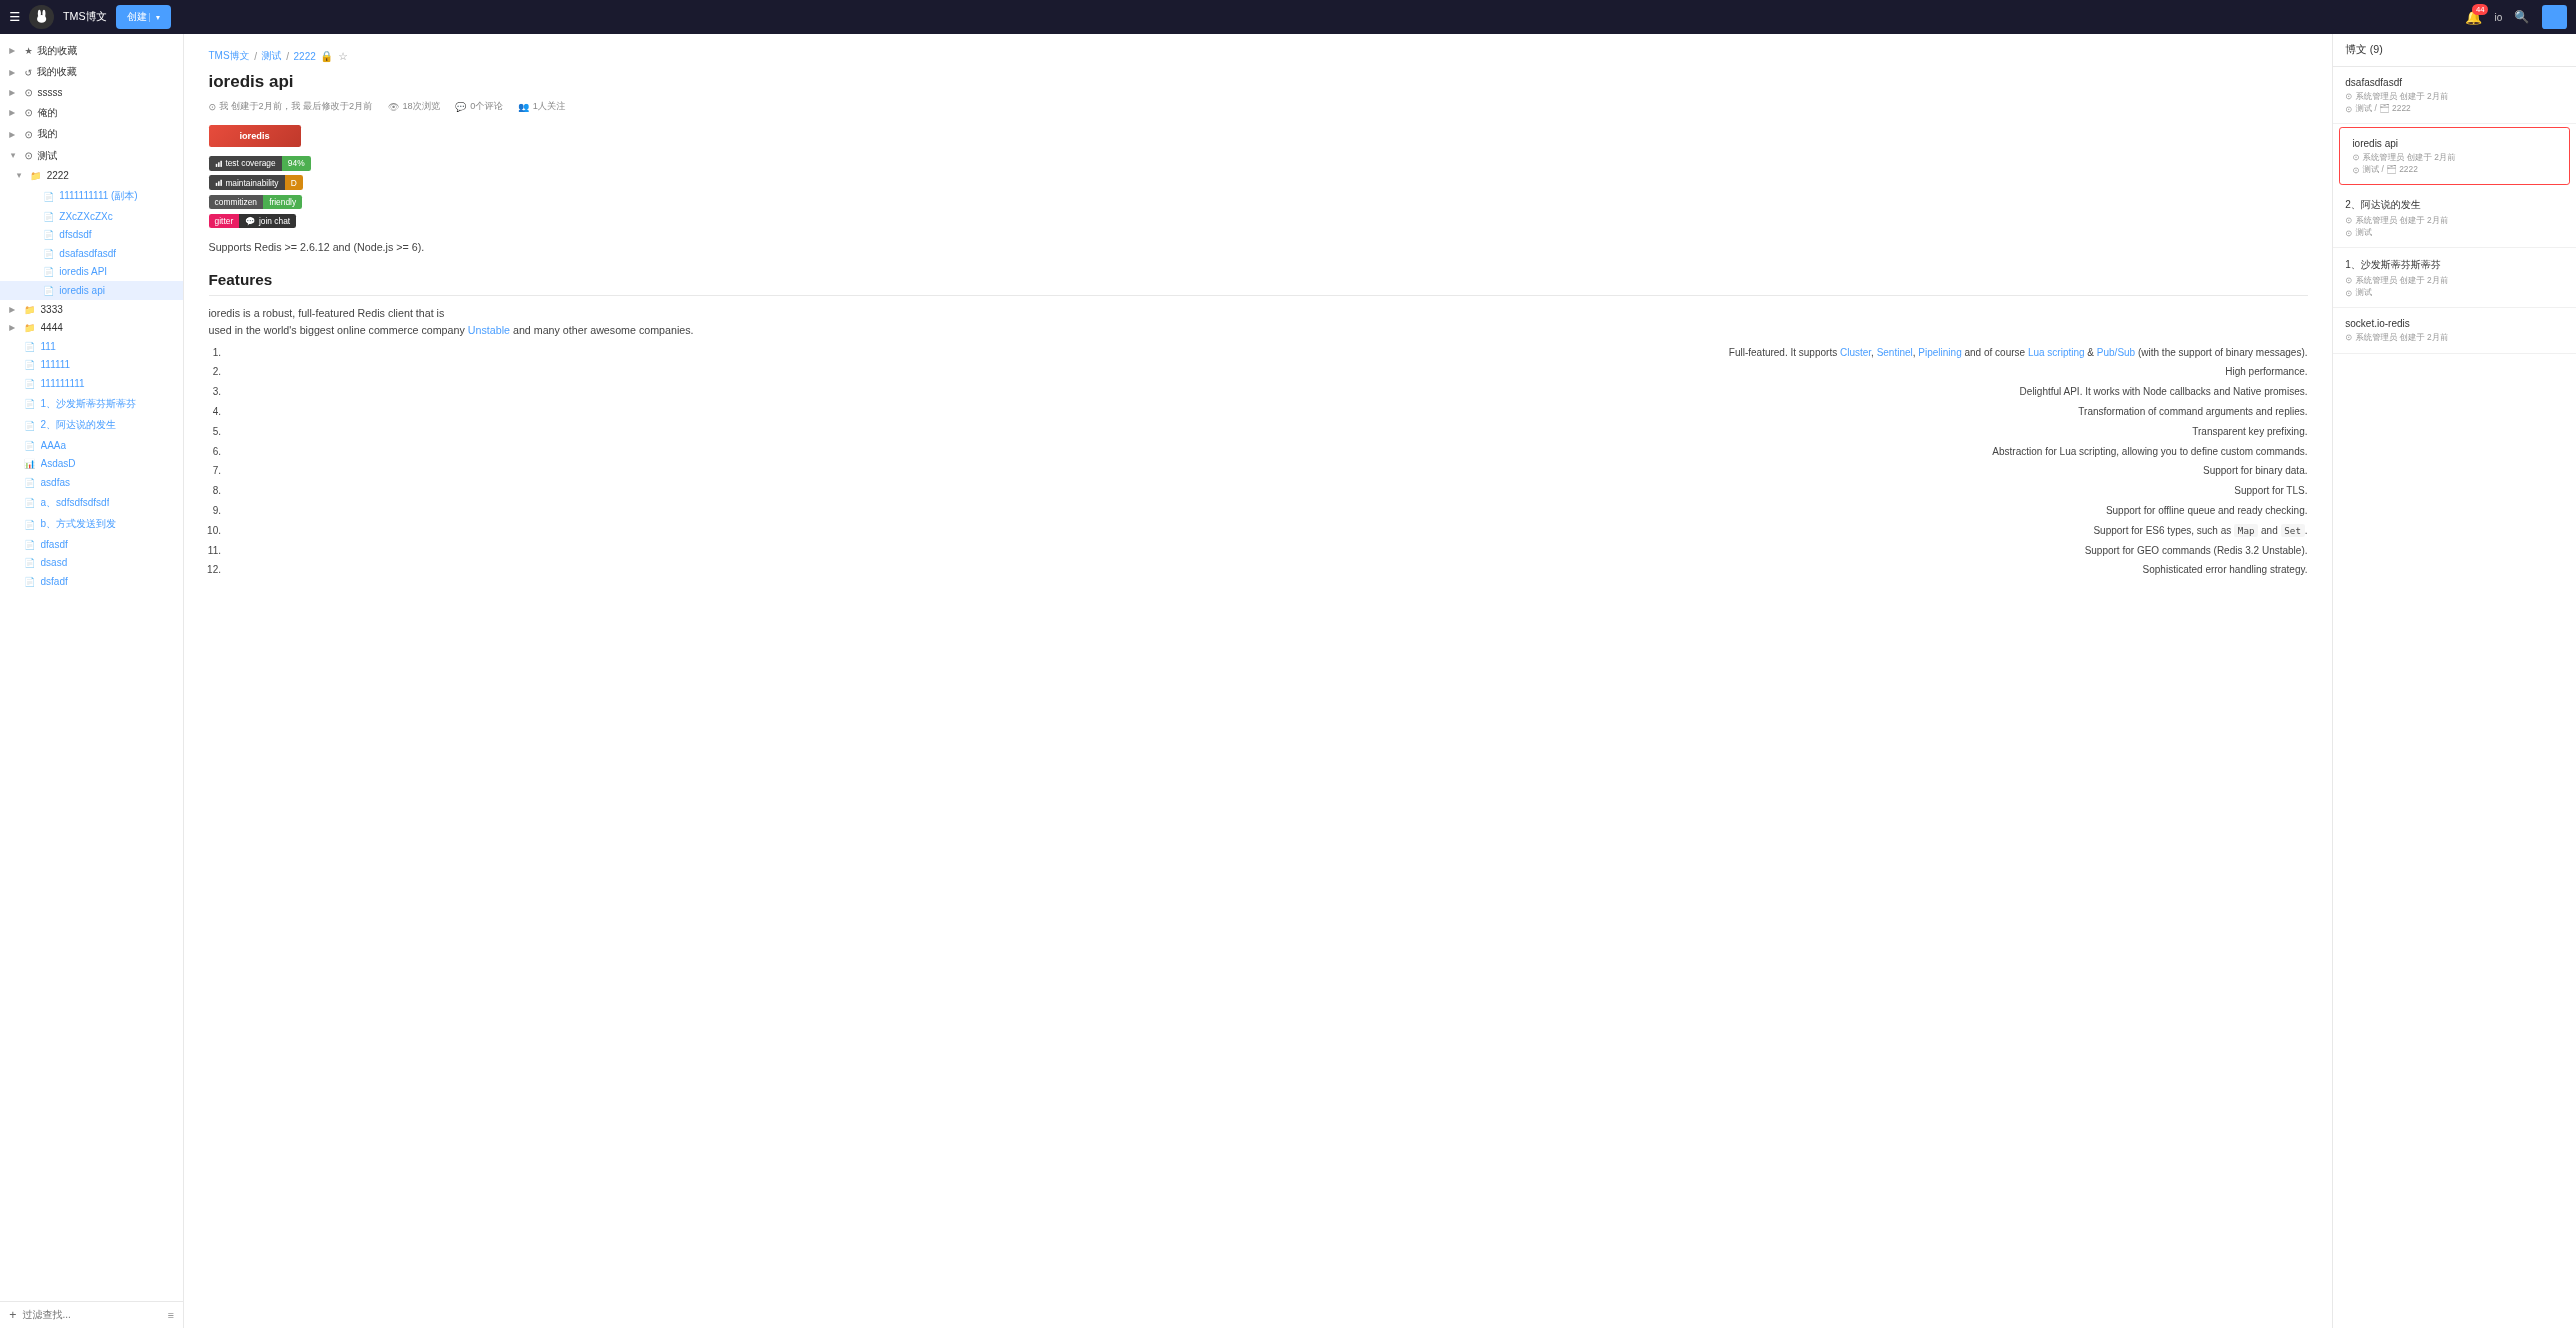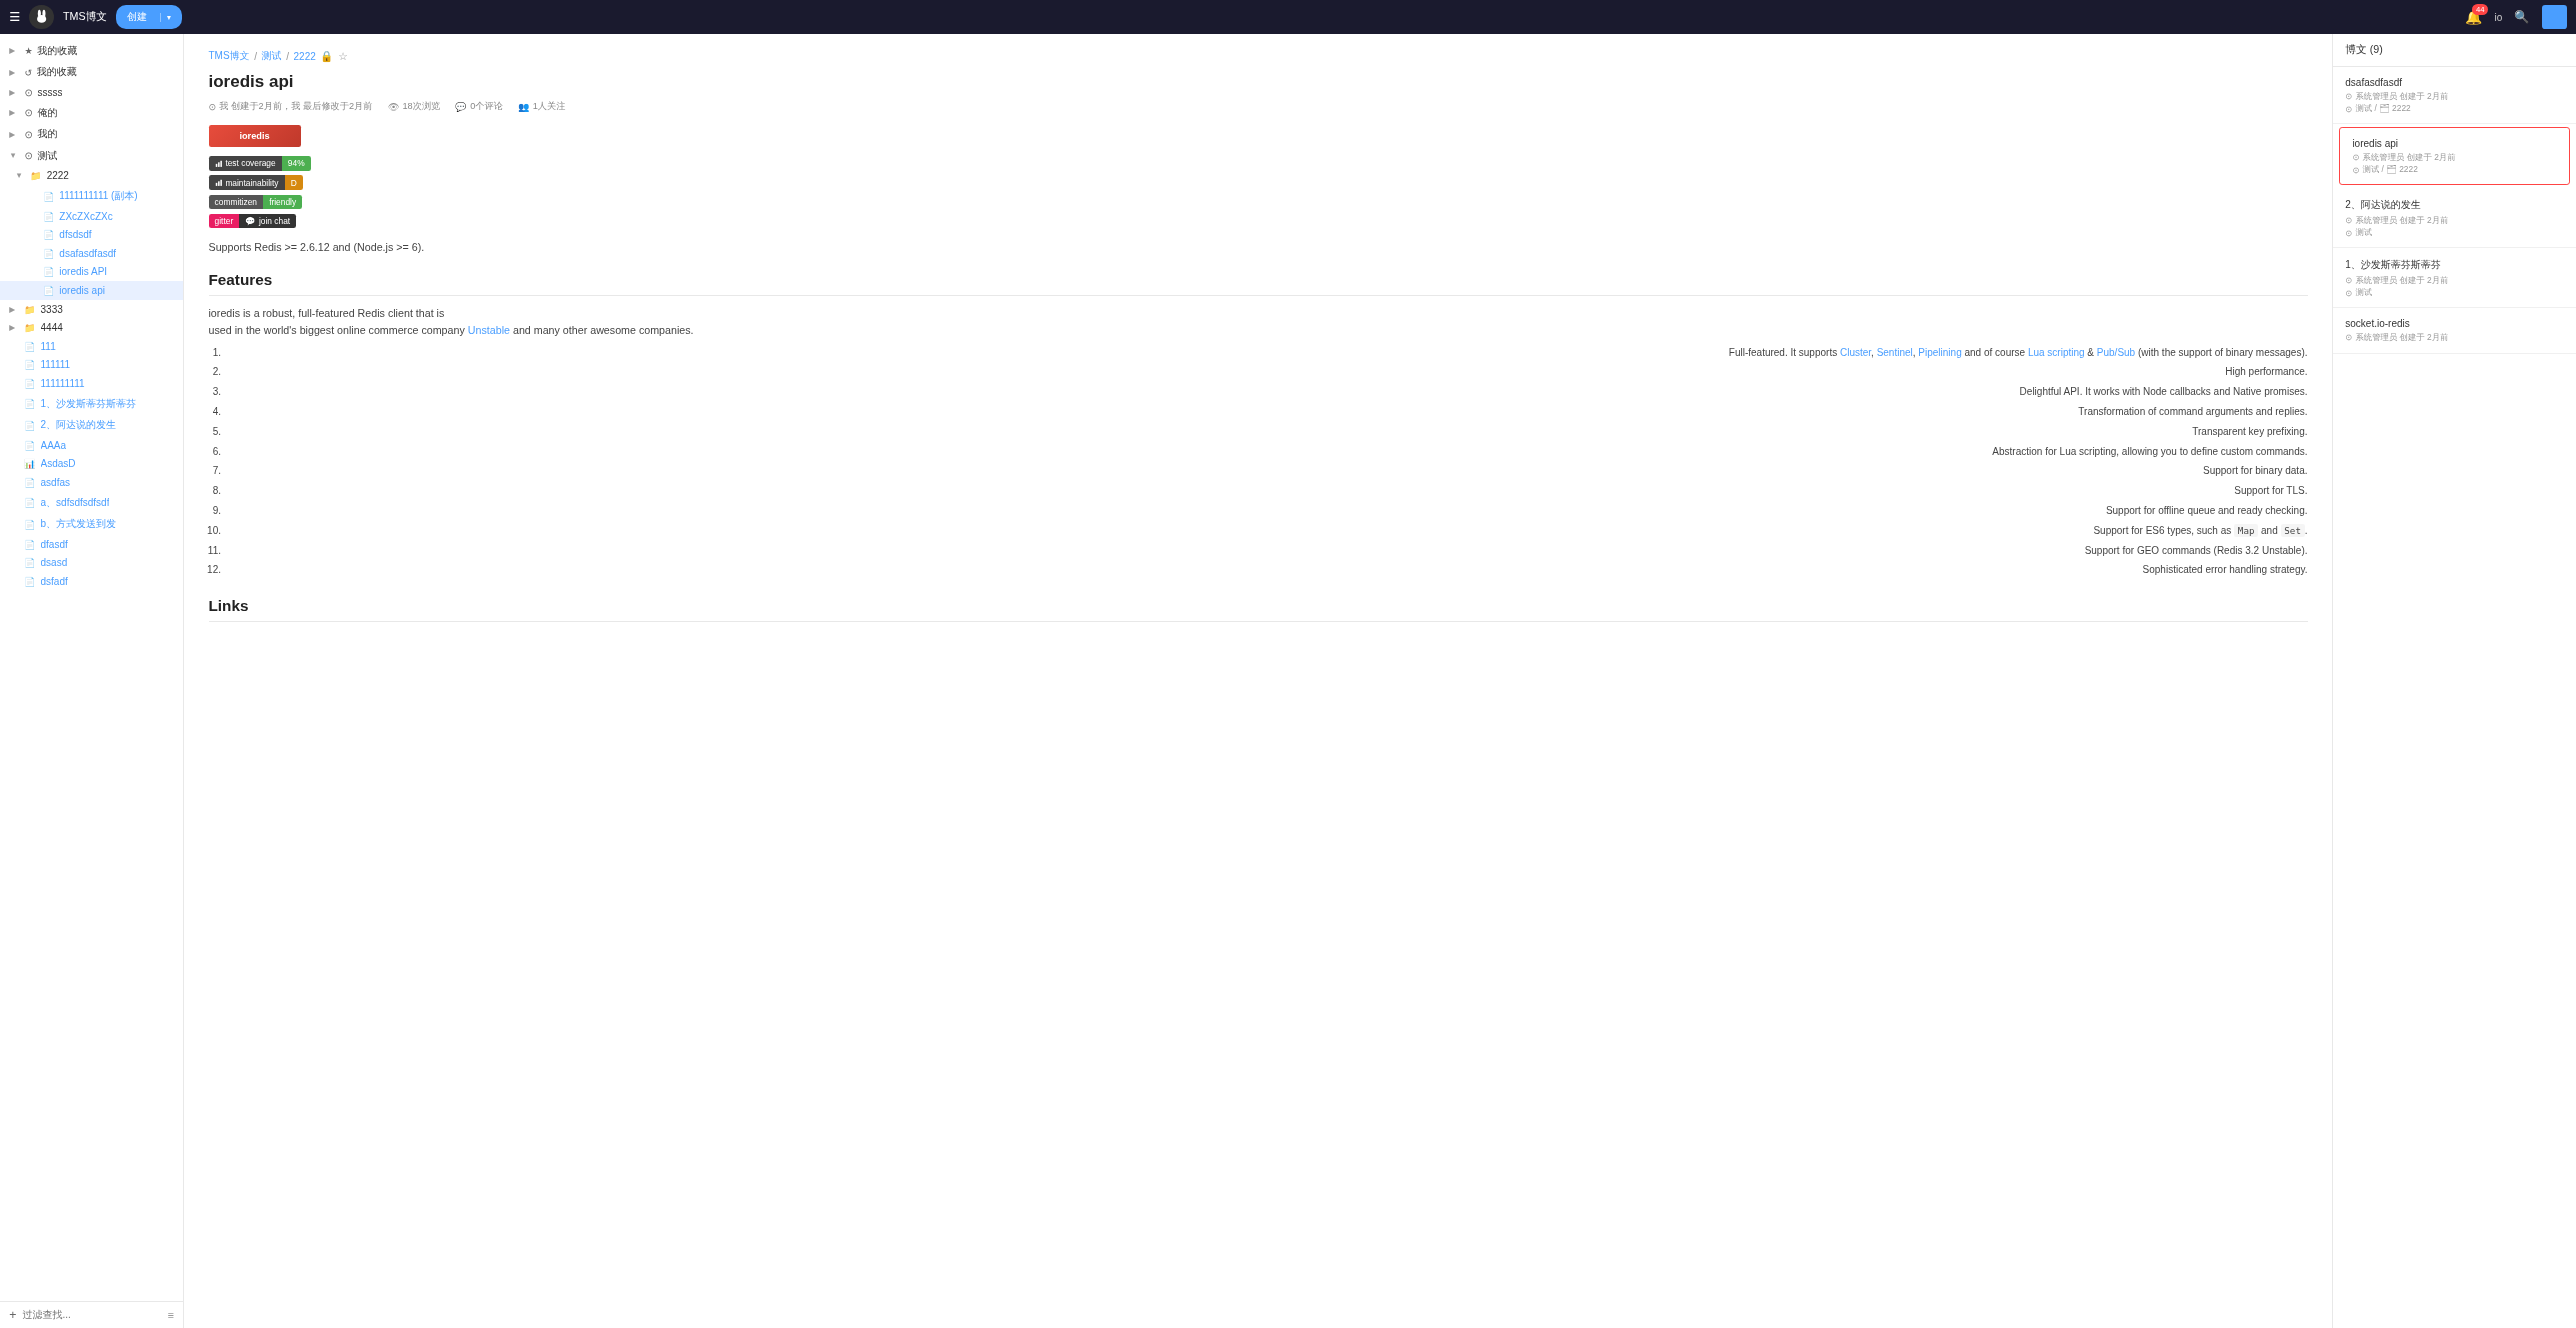--- a/index.html
+++ b/index.html
@@ -17,26 +17,26 @@
       top: 0; left: 0; right: 0;
       z-index: 100;
     }
     .nav-menu-icon { color: #fff; cursor: pointer; font-size: 12.3px; }
     .nav-title { color: #fff; font-size: 10.7px; font-weight: 500; }
     .nav-create-btn {
       background: #4a9eff;
       color: #fff;
       border: none;
       padding: 4.6px 10.7px;
-      border-radius: 10px;
+      border-radius: 4px;
       cursor: pointer;
       font-size: 10px;
       display: flex;
       align-items: center;
-      gap: 13px;
+      gap: 2px;
     }
     .nav-create-btn .arrow { font-size: 7.7px; border-left: 0.8px solid rgba(255,255,255,0.4); padding-left: 6.1px; }
     .nav-right { margin-left: auto; display: flex; align-items: center; gap: 12.3px; }
     .nav-bell { position: relative; color: #fff; cursor: pointer; font-size: 14px; }
     .nav-bell-badge {
       position: absolute;
       top: -4.6px; right: -6.1px;
       background: #ff4444;
       color: #fff;
       font-size: 7.7px;
@@ -525,21 +525,20 @@
       <li>Transparent key prefixing.</li>
       <li>Abstraction for Lua scripting, allowing you to define custom commands.</li>
       <li>Support for binary data.</li>
       <li>Support for TLS.</li>
       <li>Support for offline queue and ready checking.</li>
       <li>Support for ES6 types, such as <code>Map</code> and <code>Set</code>.</li>
       <li>Support for GEO commands (Redis 3.2 Unstable).</li>
       <li>Sophisticated error handling strategy.</li>
     </ol>
 
-    <h2 class="section-heading">Links</h2>
 
   </main>
 
   <aside class="right-panel">
     <div class="right-panel-header">博文 (9)</div>
 
     <div class="doc-item">
       <div class="doc-item-title">dsafasdfasdf</div>
       <div class="doc-item-meta">
         <span>⊙</span>

